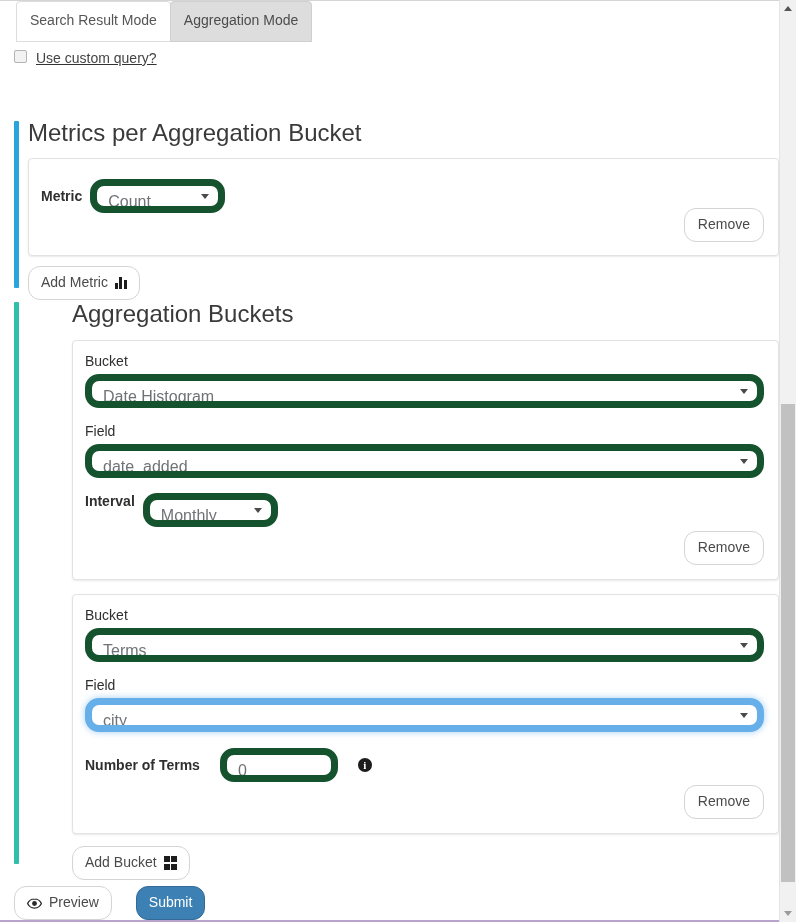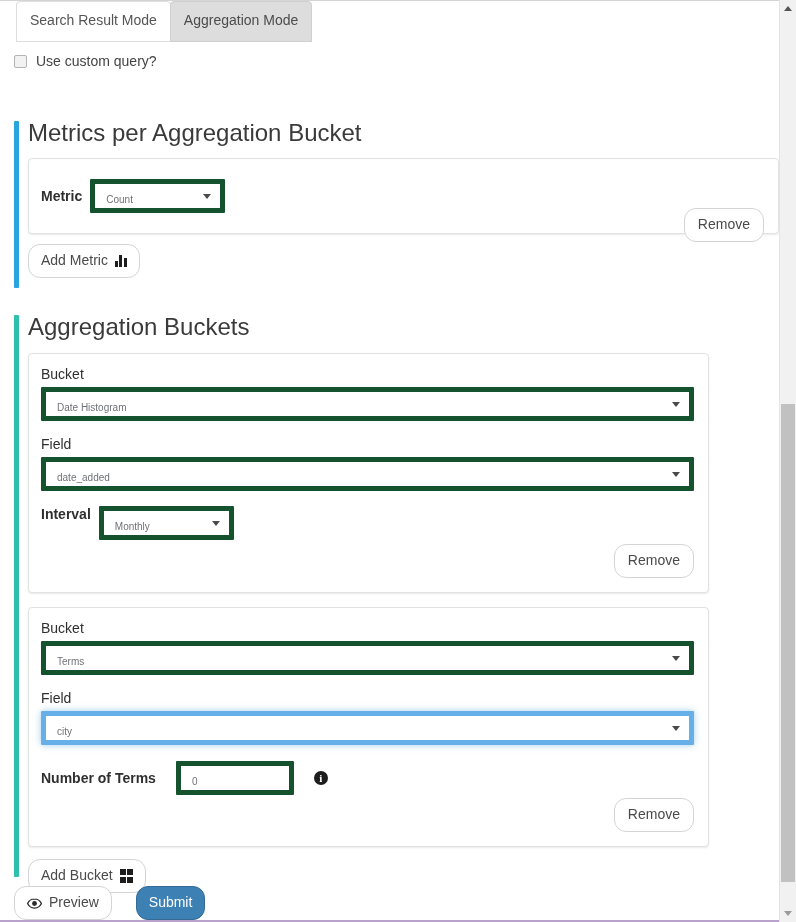--- a/index.html
+++ b/index.html
@@ -69,23 +69,23 @@
   }
 
   
   .checks {
     position: absolute;
     left: 14px;
     top: 50px;
   }
   .check-row {
     display: flex;
-    align-items: center;
     height: 22px;
     margin-bottom: 8px;
+    text-decoration: underline;
   }
   .cbox {
     width: 13px;
     height: 13px;
     border: 1px solid #b4b4b4;
     background: #f2f2f2;
     border-radius: 2px;
     margin-right: 9px;
     flex: none;
     cursor: pointer;
@@ -138,25 +138,25 @@
     font-weight: normal;
     font-size: 14px;
     color: #2f2f2f;
     margin: 0 0 5px 0;
   }
 
   
   .select,
   .textinput {
     font-family: "Liberation Sans", sans-serif;
-    font-size: 10px;
+    font-size: 16px;
     color: #6f7276;
     background: #ffffff;
-    border: 5px solid #14532d;
-    border-radius: 1px;
+    border: 7px solid #14532d;
+    border-radius: 14px;
     height: 34px;
     padding: 0 24px 0 11px;
     line-height: 32px;
     position: relative;
     display: inline-block;
     vertical-align: middle;
     white-space: nowrap;
     overflow: hidden;
     cursor: pointer;
   }
@@ -308,42 +308,42 @@
       <div class="check-row">
         <span class="cbox"></span>
         <span class="check-label">Use custom query?</span>
       </div>
     </div>
 
     <div class="section" style="top:121px; width:765px;">
       <div class="accent-bar" style="background:#29a5dd; top:0; height:167px;"></div>
       <h2 class="section-title">Metrics per Aggregation Bucket</h2>
 
-      <div class="panel" style="margin-top:13px; height:76px;">
+      <div class="panel" style="margin-top:13px; height:98px;">
         <div style="position:absolute; left:12px; top:20px; display:flex; align-items:center; gap:8px;">
           <span class="form-label">Metric</span>
           <span class="select" style="width:135px;">
             <span>Count</span>
             <span class="caret"></span>
           </span>
         </div>
         <button class="btn btn-remove" style="position:absolute; right:14px; top:49px;">Remove</button>
       </div>
 
       <button class="btn" style="margin-left:14px; margin-top:10px;">
         <span>Add Metric</span>
         <span class="ico-bars">
             <i></i>
             <i></i>
             <i></i>
           </span>
       </button>
     </div>
 
-    <div class="section" style="top:315px; width:695px;">
+    <div class="section" style="top:302px; width:765px;padding-left:44px;">
       <div class="accent-bar" style="background:#2ebfad; top:0; height:562px;"></div>
       <h2 class="section-title">Aggregation Buckets</h2>
 
       
       <div class="panel" style="margin-top:14px; height:240px;">
         <div style="position:absolute; left:12px; top:12px; right:14px;">
           <label class="form-label-block">Bucket</label>
           <span class="select wide">
             <span>Date Histogram</span>
             <span class="caret"></span>

